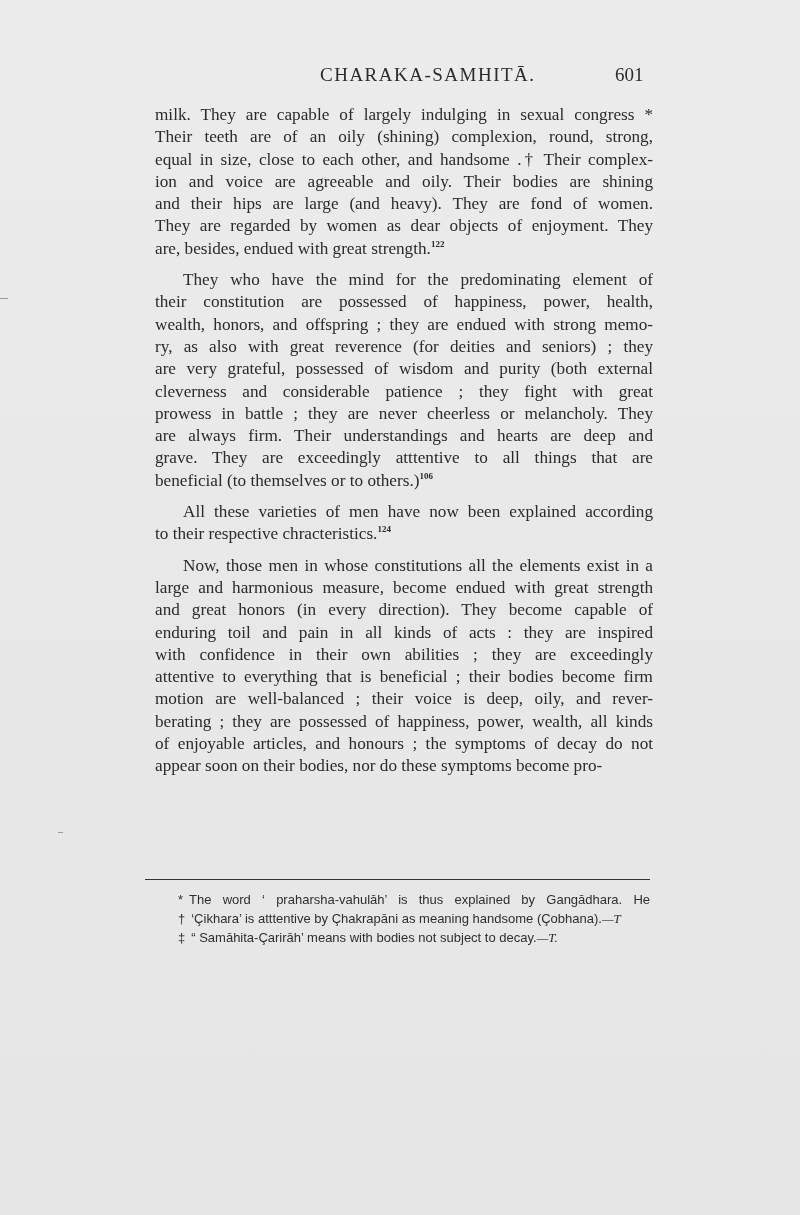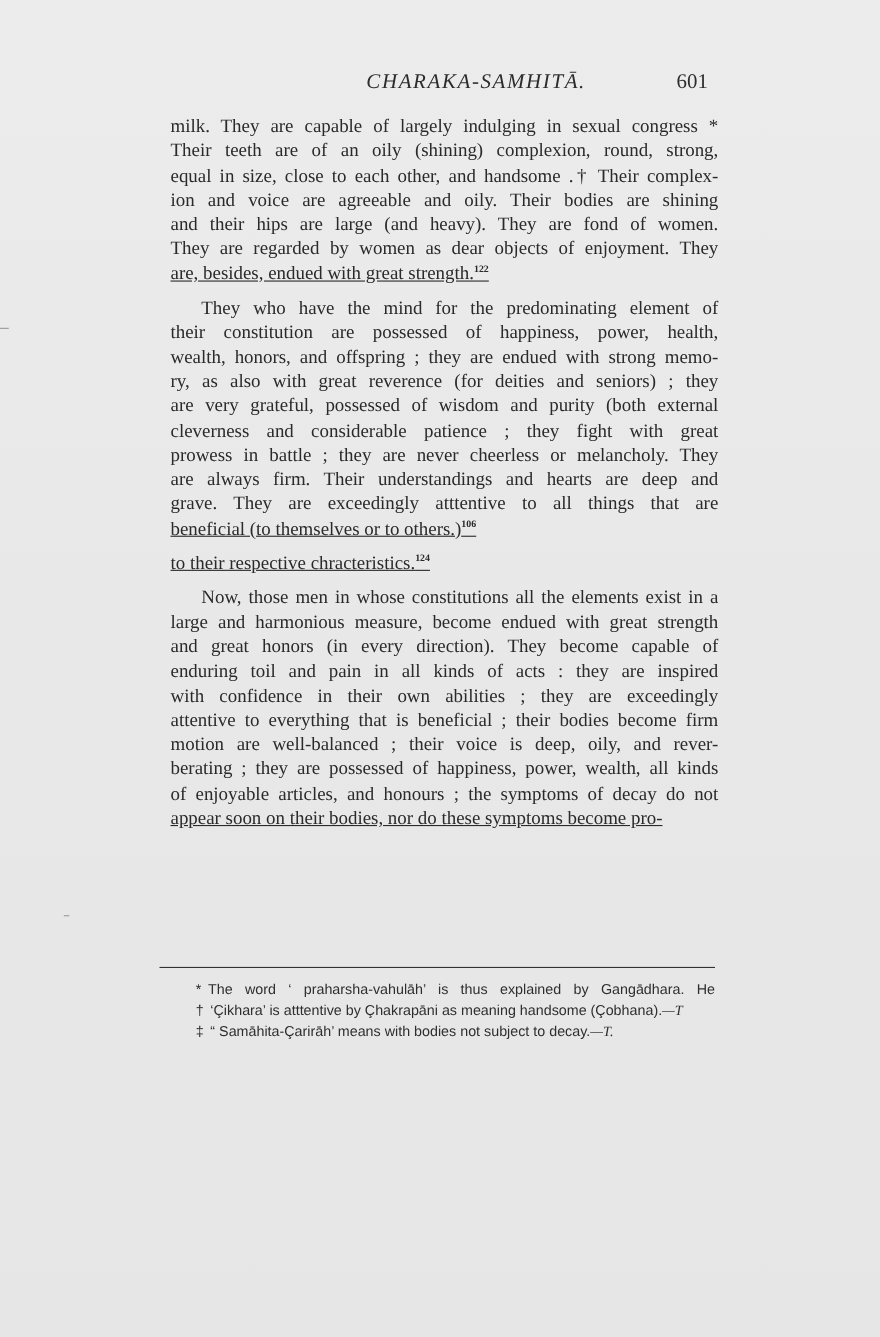--- a/index.html
+++ b/index.html
@@ -24,23 +24,22 @@
     }
     .running-head {
       position: absolute;
       top: 64px;
       left: 155px;
       width: 510px;
       height: 30px;
     }
     .running-title {
       position: absolute;
-      left: 178px;
+      left: 165px;
       top: 0;
-      font-style: italic;
       font-size: 19px;
       letter-spacing: 1.5px;
       color: #2c2c2c;
     }
     .page-number {
       position: absolute;
       left: 460px;
       top: 0;
       font-size: 19px;
       color: #2c2c2c;
@@ -55,21 +54,20 @@
       font-size: 17.2px;
       line-height: 22.3px;
       height: 22.3px;
       white-space: nowrap;
       text-align: justify;
       text-align-last: justify;
       color: #2a2a2a;
     }
     .line.last {
       text-align-last: left;
-      text-decoration: underline;
     }
     .line.indent {
       padding-left: 28px;
     }
     .para-gap {
       height: 9px;
     }
     sup {
       font-size: 9px;
       line-height: 0;
@@ -150,20 +148,21 @@
         <div class="line"><span>ry, as also  with  great  reverence  (for  deities  and  seniors) ; they</span></div>
         <div class="line"><span>are  very  grateful,  possessed of wisdom and purity  (both external</span></div>
         <div class="line"><span>cleverness   and   considerable   patience ;  they  fight  with  great</span></div>
         <div class="line"><span>prowess in battle ; they are  never  cheerless  or melancholy.  They</span></div>
         <div class="line"><span>are always firm.  Their understandings and hearts  are  deep  and</span></div>
         <div class="line"><span>grave.  They are exceedingly  atttentive  to  all  things  that  are</span></div>
         <div class="line last"><span>beneficial (to themselves or to others.)</span><sup>106</sup></div>
       </div>
       <div class="para-gap"></div>
       <div class="paragraph">
+        <div class="line indent"><span>All these varieties of men have now  been explained  according</span></div>
         <div class="line last"><span>to their respective chracteristics.</span><sup>124</sup></div>
       </div>
       <div class="para-gap"></div>
       <div class="paragraph">
         <div class="line indent"><span>Now, those men in whose constitutions all the elements exist in a</span></div>
         <div class="line"><span>large and harmonious measure, become endued with great strength</span></div>
         <div class="line"><span>and great honors  (in  every  direction).  They become capable of</span></div>
         <div class="line"><span>enduring toil and pain in all kinds  of acts :  they  are  inspired</span></div>
         <div class="line"><span>with  confidence  in  their  own  abilities ;  they  are exceedingly</span></div>
         <div class="line"><span>attentive to everything that is beneficial ; their bodies become firm</span></div>

